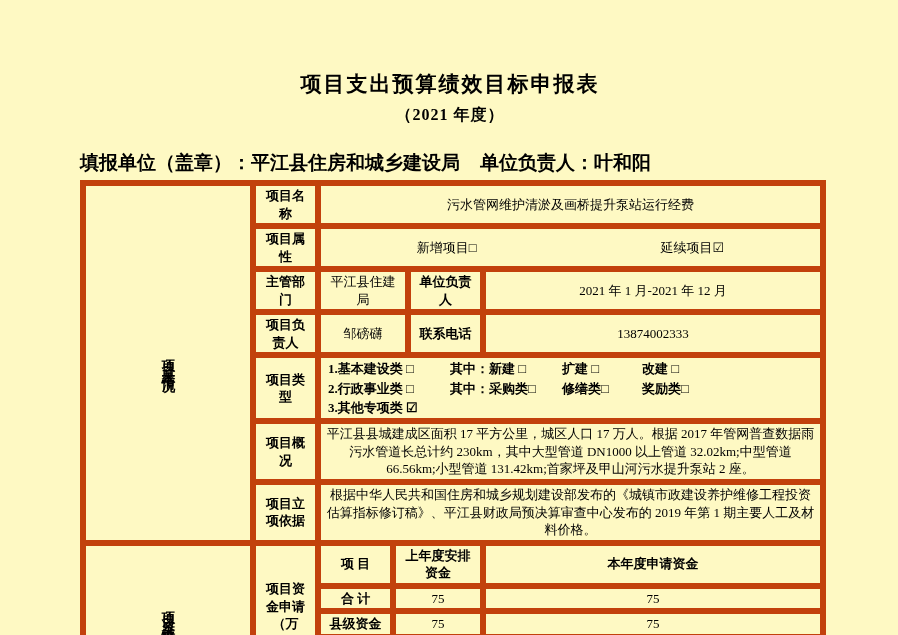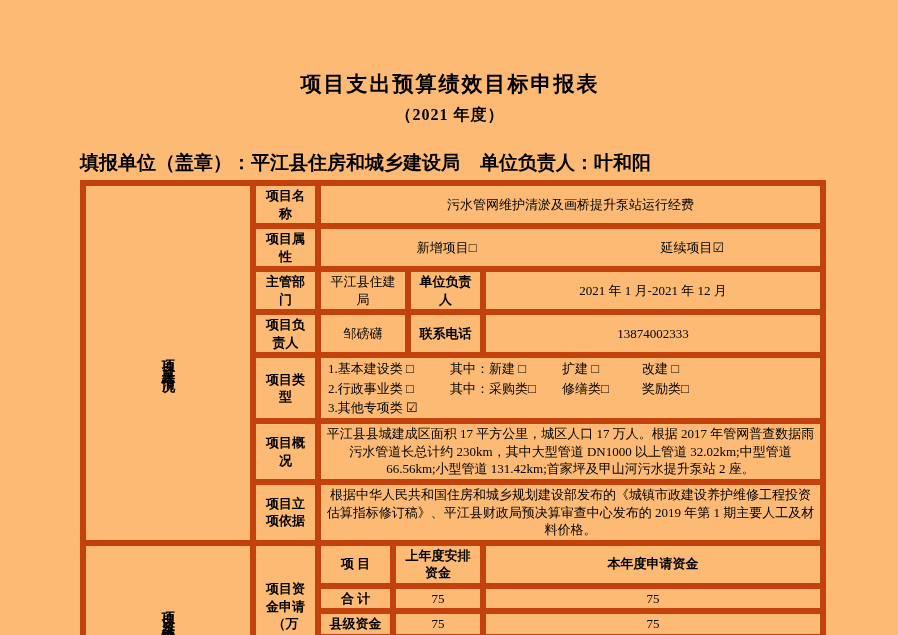--- a/index.html
+++ b/index.html
@@ -1,18 +1,18 @@
 <!DOCTYPE html>
 <html><head>
 <meta charset="utf-8">
 <style>
   * { margin:0; padding:0; box-sizing:border-box; }
   html,body { background:#ffffff; }
   .page {
-    width:898px; height:635px; background:#fdba74; color:#000;
+    width:898px; height:635px; background:#fef9c3; color:#000;
     font-family:"Liberation Serif", serif;
     position:relative; padding:0 78px 0 80px; overflow:hidden;
   }
   .title {
     padding-top:70px; text-align:center;
     font-family:"Liberation Sans", sans-serif;
     font-size:21px; font-weight:bold; letter-spacing:2px;
   }
   .subtitle {
     margin-top:7px; text-align:center;
@@ -37,21 +37,21 @@
   td.para-cell { text-align:justify; padding:3px 7px; line-height:1.5; }
   .vcell { text-align:center; vertical-align:middle; }
   .vhead {
     display:inline-block;
     writing-mode:vertical-lr; text-orientation:upright;
     letter-spacing:4px; font-weight:bold; font-size:13.5px;
   }
   .attr-row { display:flex; justify-content:space-around; align-items:center; }
   .type-cell { text-align:left; }
   .type-box { display:flex; flex-direction:column; justify-content:space-around; height:58px; padding:0 3px; }
-  .type-line { display:grid; grid-template-columns:122px 112px 80px 1fr; text-align:left; }
+  .type-line { display:grid; grid-template-columns:122px 112px 80px 1fr; text-align:left;font-weight:bold; }
   .page-num { text-align:center; font-size:12px; margin-top:10px; }
 
   tr.r1 { height:26px; } tr.r2 { height:28px; } tr.r3 { height:38px; }
   tr.r4 { height:30px; } tr.r5 { height:64px; } tr.r6 { height:58px; }
   tr.r7 { height:36px; } tr.r8 { height:30px; } tr.rf { height:21px;padding-left:36px; }
 </style>
 </head>
 <body>
 
 <div class="page">

